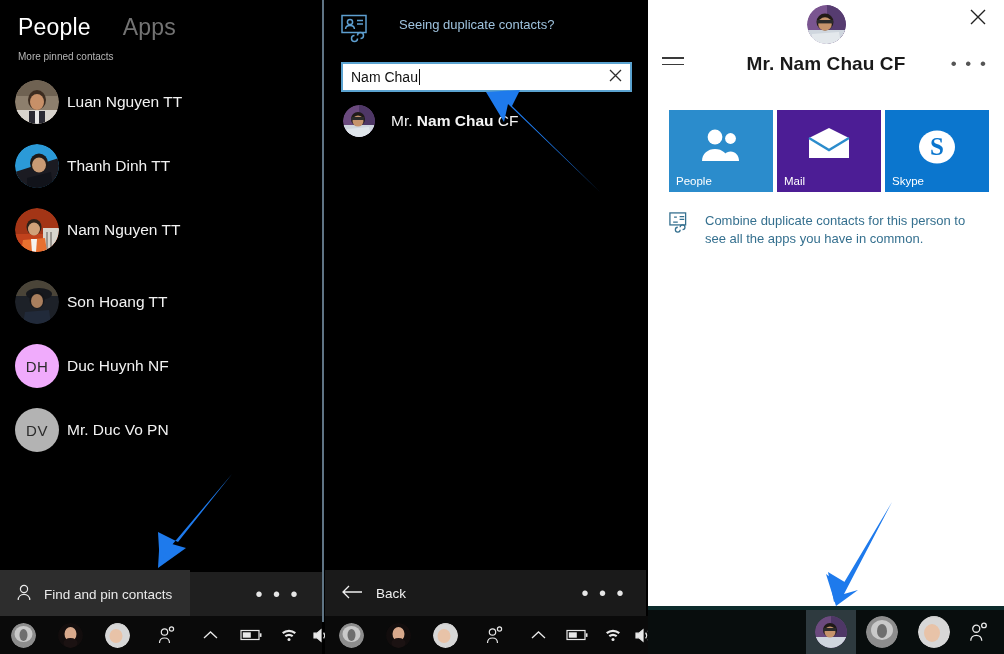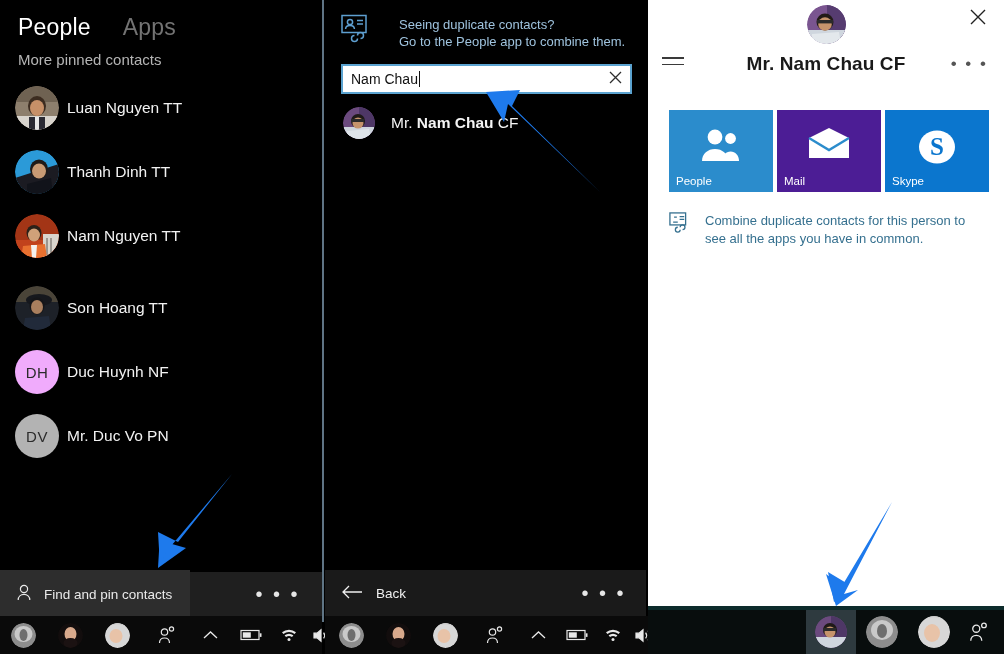--- a/index.html
+++ b/index.html
@@ -16,21 +16,21 @@
   .panel-mid    { position: absolute; left: 325px; top: 0; width: 323px; height: 616px; background: #000; }
   .panel-right  { position: absolute; left: 648px; top: 0; width: 356px; height: 610px; background: #fff; }
   .vdivider     { position: absolute; left: 322px; top: 0; width: 2px; height: 622px; background: #7f9bb0; opacity:.75; }
   .vdivider2    { position: absolute; left: 646px; top: 0; width: 2px; height: 654px; background: #000; }
 
   
   .tabs { display: flex; align-items: baseline; gap: 32px; padding: 14px 0 0 18px; }
   .tab { font-size: 23px; letter-spacing: .2px; }
   .tab.active { color: #ffffff; }
   .tab.inactive { color: #737373; }
-  .section-label { color: #b5b5b5; font-size: 15px; padding: 10px 0 0 18px; }
+  .section-label { color: #b5b5b5; font-size: 10px; padding: 10px 0 0 18px; }
   .contact-list { margin-top: 8px; }
   .contact-row {
     display: flex; align-items: center; gap: 8px;
     height: 64px; padding-left: 15px;
   }
   .avatar {
     width: 44px; height: 44px; border-radius: 50%;
     flex: 0 0 44px; overflow: hidden; position: relative;
     display:flex; align-items:center; justify-content:center;
     font-size: 15px; color: #2b2b2b; letter-spacing:.5px;
@@ -264,21 +264,20 @@
           <rect x="1" y="1.5" width="24" height="17"></rect>
           <circle cx="9" cy="8" r="2.6"></circle>
           <path d="M4.6 15c0-2.3 1.9-3.6 4.4-3.6s4.4 1.3 4.4 3.6"></path>
           <path d="M16 6.5h6M16 10h6"></path>
           <path d="M13.5 21.5a3 3 0 1 0 3 3"></path>
           <path d="M16.5 21.5a3 3 0 1 1 3 3"></path>
         </svg>
       </span>
       <div class="dup-text">
         <div>Seeing duplicate contacts?</div>
-        <div>Go to the People app to combine them.</div>
       </div>
     </div>
 
     <div class="searchbox-wrap">
       <div class="searchbox">
         <span class="val">Nam Chau</span>
           <span class="caret"></span>
         <span class="clear">
           <svg width="13" height="13" viewBox="0 0 13 13" stroke="#2e2e2e" stroke-width="1.3">
               <path d="M1 1 L12 12 M12 1 L1 12"></path>

